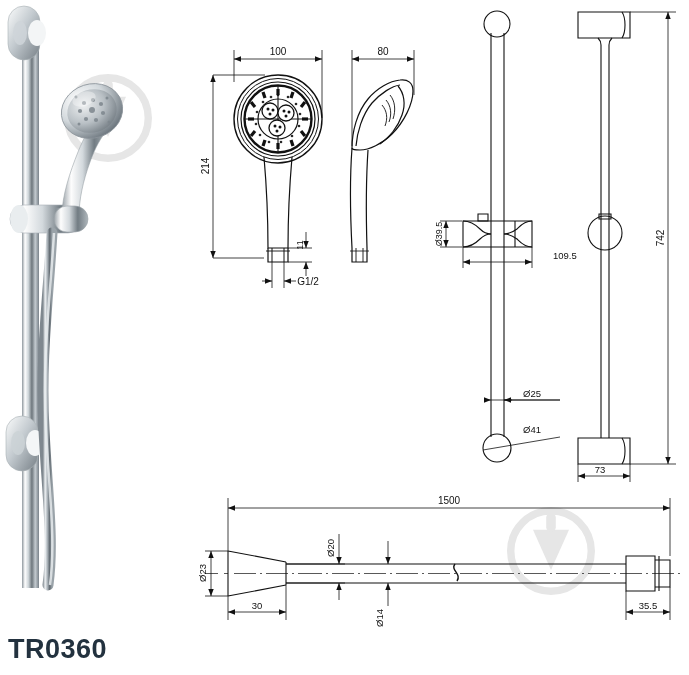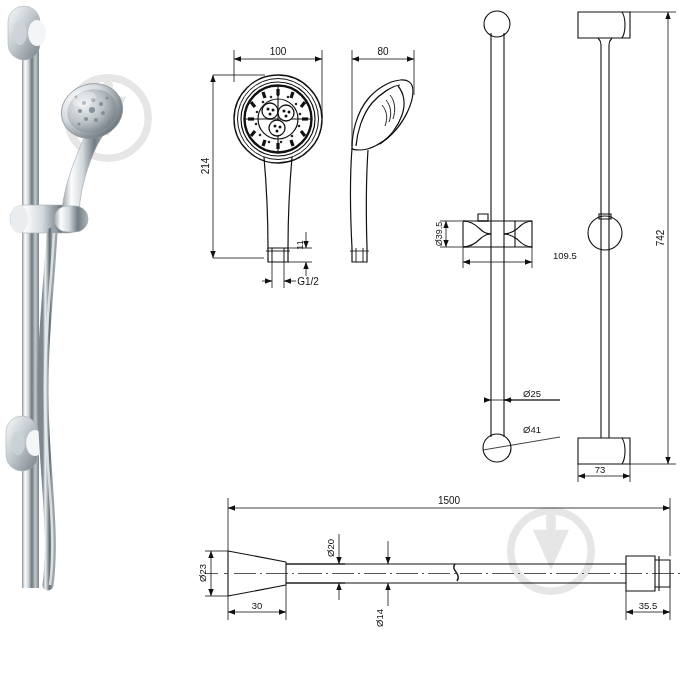--- a/index.html
+++ b/index.html
@@ -367,13 +367,14 @@
       <path d="M626,612 L670,612" marker-start="url(#arS)" marker-end="url(#ar)"></path>
     </g>
     <text class="dimtext" x="449" y="504" font-size="10" text-anchor="middle">1500</text>
     <text class="dimtext" x="206" y="573" font-size="9.5" text-anchor="middle" transform="rotate(-90 206 573)">Ø23</text>
     <text class="dimtext" x="334" y="548" font-size="9.5" text-anchor="middle" transform="rotate(-90 334 548)">Ø20</text>
     <text class="dimtext" x="257" y="609" font-size="9.5" text-anchor="middle">30</text>
     <text class="dimtext" x="383" y="618" font-size="9.5" text-anchor="middle" transform="rotate(-90 383 618)">Ø14</text>
     <text class="dimtext" x="648" y="609" font-size="9.5" text-anchor="middle">35.5</text>
   </svg>
 
+  <div id="model-number">TR0360</div>
 </div>
 
 </body></html>

